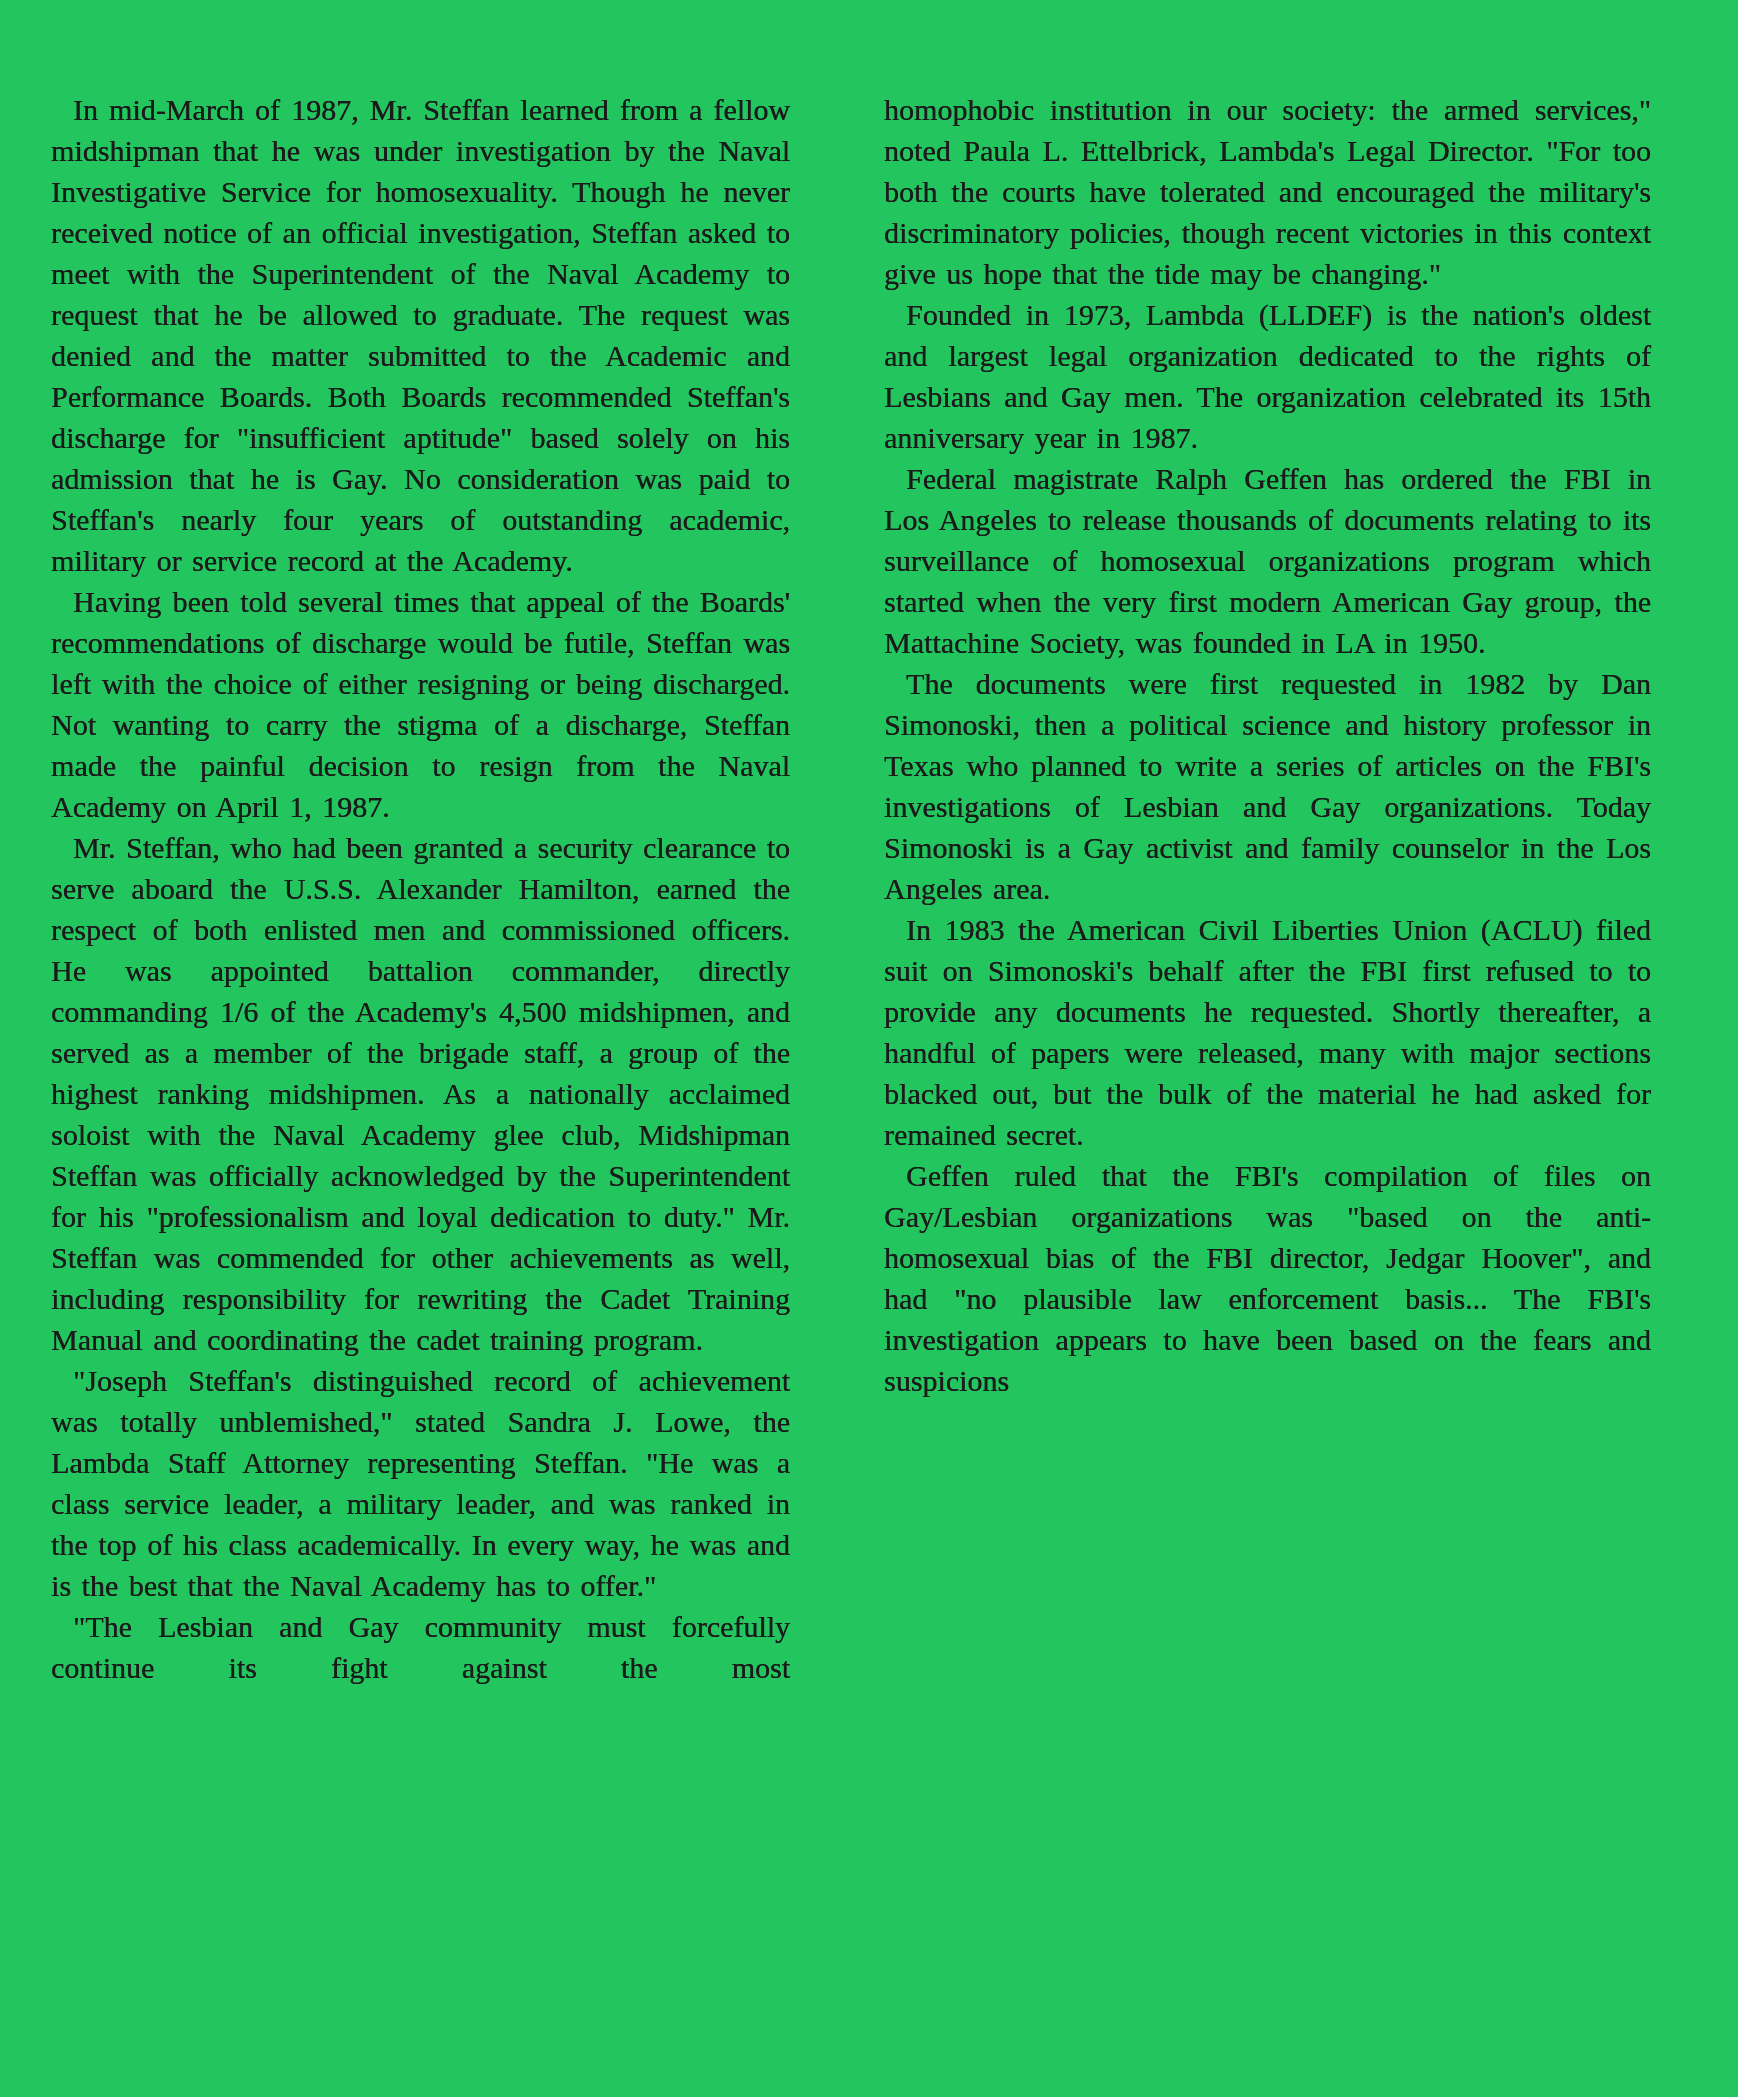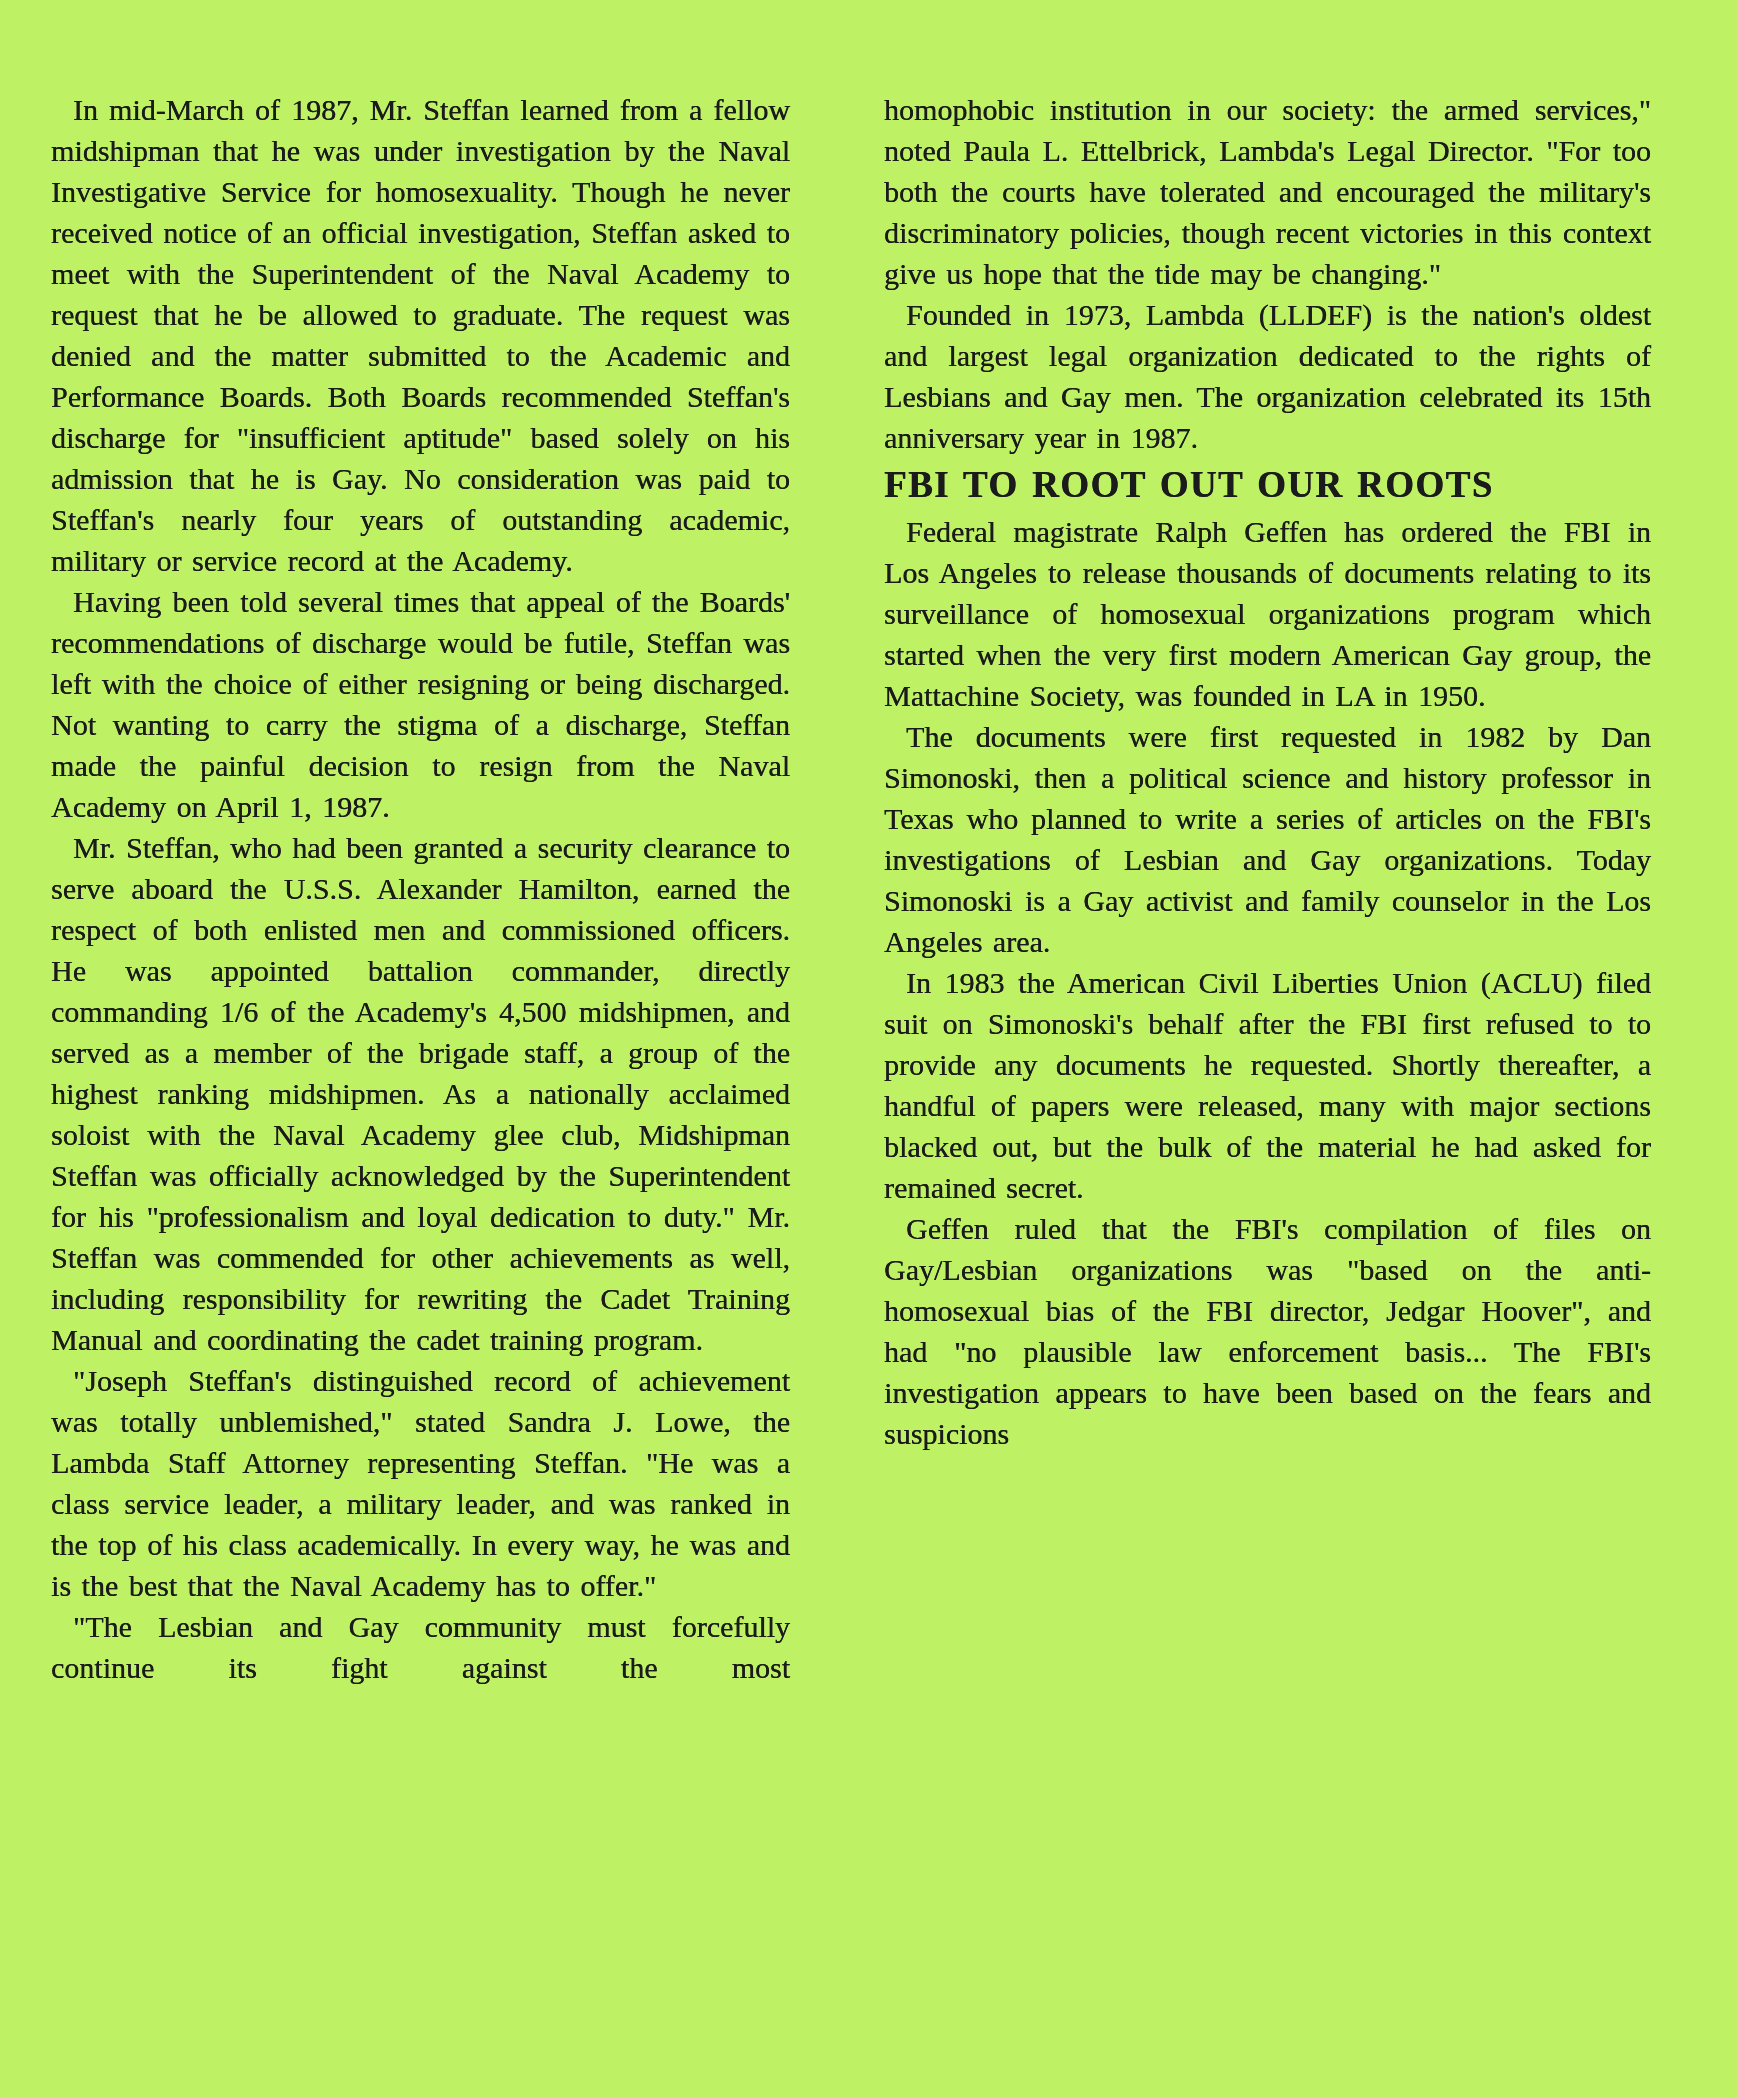--- a/index.html
+++ b/index.html
@@ -1,20 +1,20 @@
 <!DOCTYPE html>
 <html style="font-size:7.7px"><head>
 <meta charset="utf-8">
 <style>
   html, body { margin: 0; padding: 0; background: #ffffff; }
   .page {
     position: relative;
     width: 1739px;
     height: 2097px;
-    background: #bef264;
+    background: #22c55e;
     font-family: "Liberation Serif", serif;
     color: #1b1b1b;
     overflow: hidden;
   }
   .col {
     position: absolute;
     top: 89px;
     text-align: justify;
     font-size: 30px;
     line-height: 41px;
@@ -51,21 +51,20 @@
     <p>Having been told several times that appeal of the Boards' recommendations of discharge would be futile, Steffan was left with the choice of either resigning or being discharged. Not wanting to carry the stigma of a discharge, Steffan made the painful decision to resign from the Naval Academy on April 1, 1987.</p>
     <p>Mr. Steffan, who had been granted a security clearance to serve aboard the U.S.S. Alexander Hamilton, earned the respect of both enlisted men and commissioned officers. He was appointed battalion commander, directly commanding 1/6 of the Academy's 4,500 midshipmen, and served as a member of the brigade staff, a group of the highest ranking midshipmen. As a nationally acclaimed soloist with the Naval Academy glee club, Midshipman Steffan was officially acknowledged by the Superintendent for his "professionalism and loyal dedication to duty." Mr. Steffan was commended for other achievements as well, including responsibility for rewriting the Cadet Training Manual and coordinating the cadet training program.</p>
     <p>"Joseph Steffan's distinguished record of achievement was totally unblemished," stated Sandra J. Lowe, the Lambda Staff Attorney representing Steffan. "He was a class service leader, a military leader, and was ranked in the top of his class academically. In every way, he was and is the best that the Naval Academy has to offer."</p>
     <p class="continued">"The Lesbian and Gay community must forcefully continue its fight against the most</p>
   </div>
 
   <div class="col col-right">
     <p class="no-indent">homophobic institution in our society: the armed services," noted Paula L. Ettelbrick, Lambda's Legal Director. "For too both the courts have tolerated and encouraged the military's discriminatory policies, though recent victories in this context give us hope that the tide may be changing."</p>
     <p>Founded in 1973, Lambda (LLDEF) is the nation's oldest and largest legal organization dedicated to the rights of Lesbians and Gay men. The organization celebrated its 15th anniversary year in 1987.</p>
 
-    <h2 class="section-heading">FBI TO ROOT OUT OUR ROOTS</h2>
 
     <p>Federal magistrate Ralph Geffen has ordered the FBI in Los Angeles to release thousands of documents relating to its surveillance of homosexual organizations program which started when the very first modern American Gay group, the Mattachine Society, was founded in LA in 1950.</p>
     <p>The documents were first requested in 1982 by Dan Simonoski, then a political science and history professor in Texas who planned to write a series of articles on the FBI's investigations of Lesbian and Gay organizations. Today Simonoski is a Gay activist and family counselor in the Los Angeles area.</p>
     <p>In 1983 the American Civil Liberties Union (ACLU) filed suit on Simonoski's behalf after the FBI first refused to to provide any documents he requested. Shortly thereafter, a handful of papers were released, many with major sections blacked out, but the bulk of the material he had asked for remained secret.</p>
     <p class="continued">Geffen ruled that the FBI's compilation of files on Gay/Lesbian organizations was "based on the anti-homosexual bias of the FBI director, Jedgar Hoover", and had "no plausible law enforcement basis... The FBI's investigation appears to have been based on the fears and suspicions</p>
   </div>
 
 </div>
 
 

